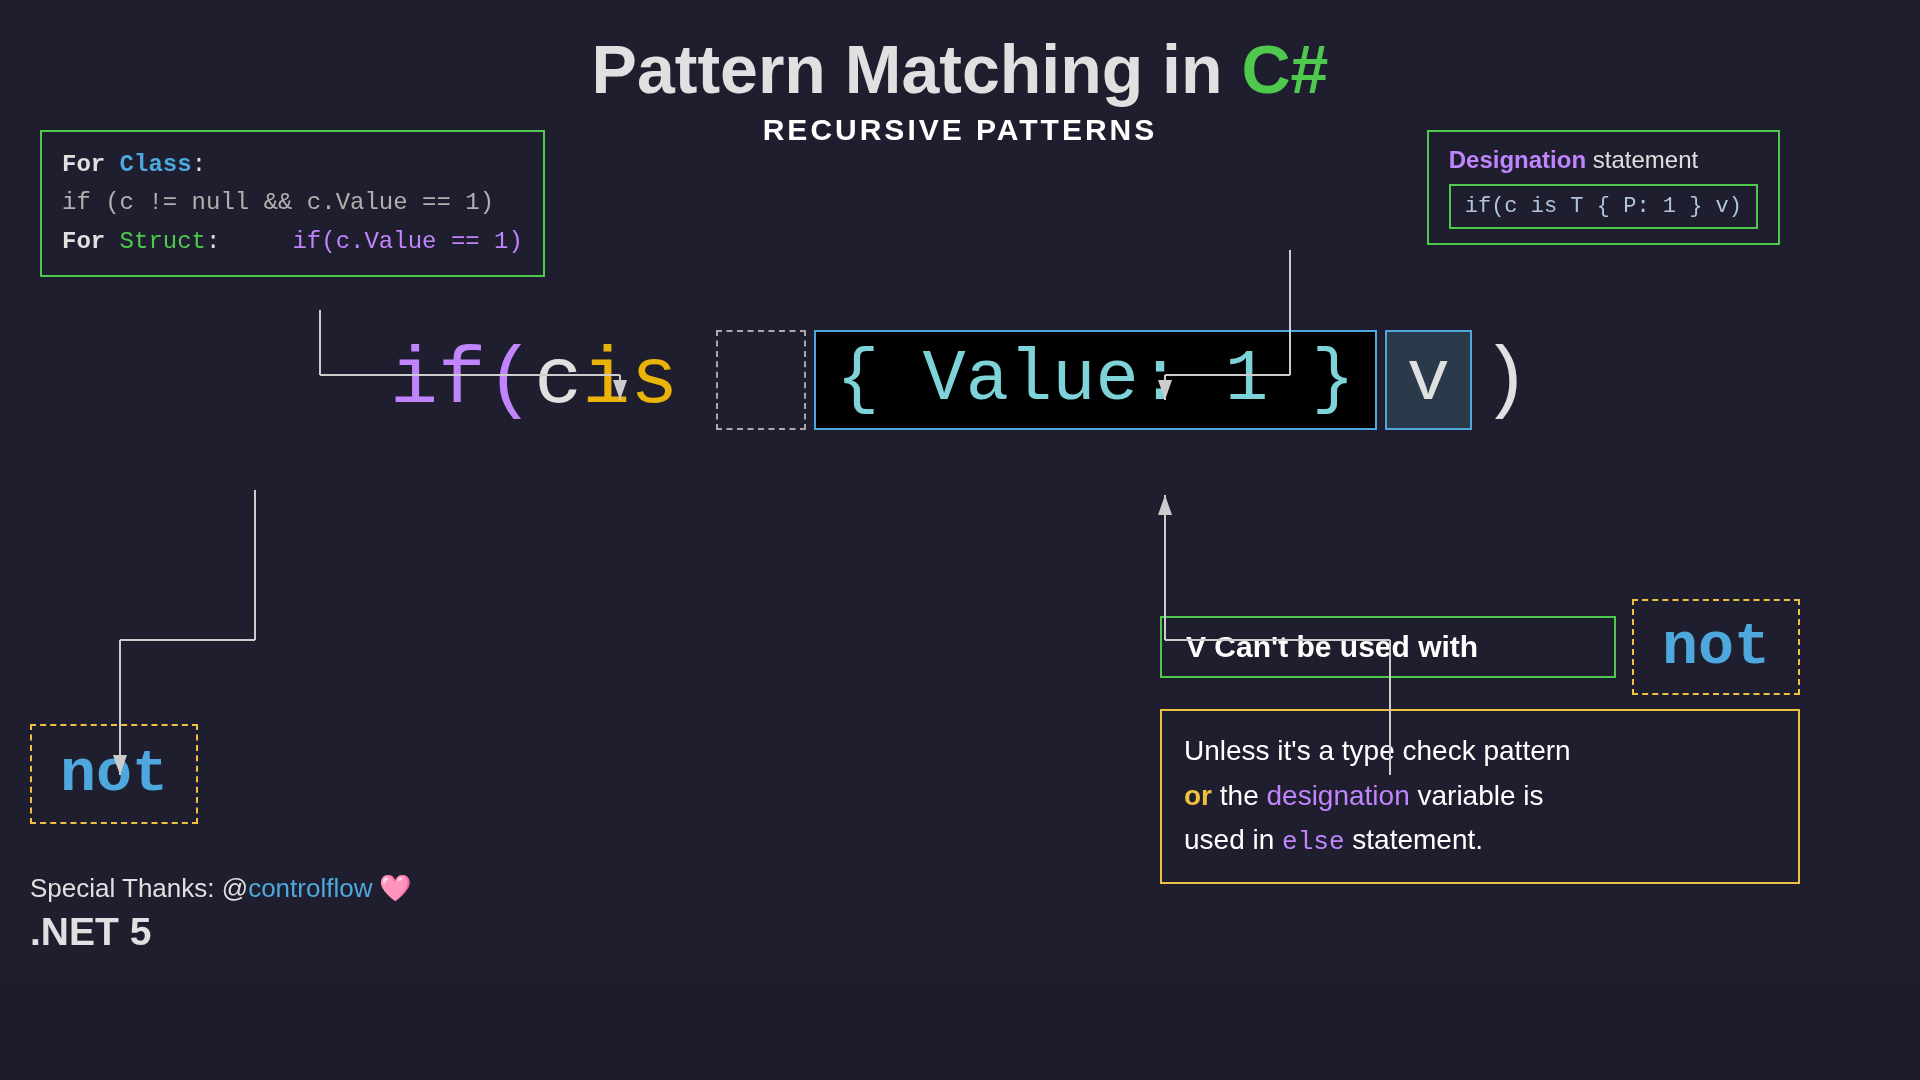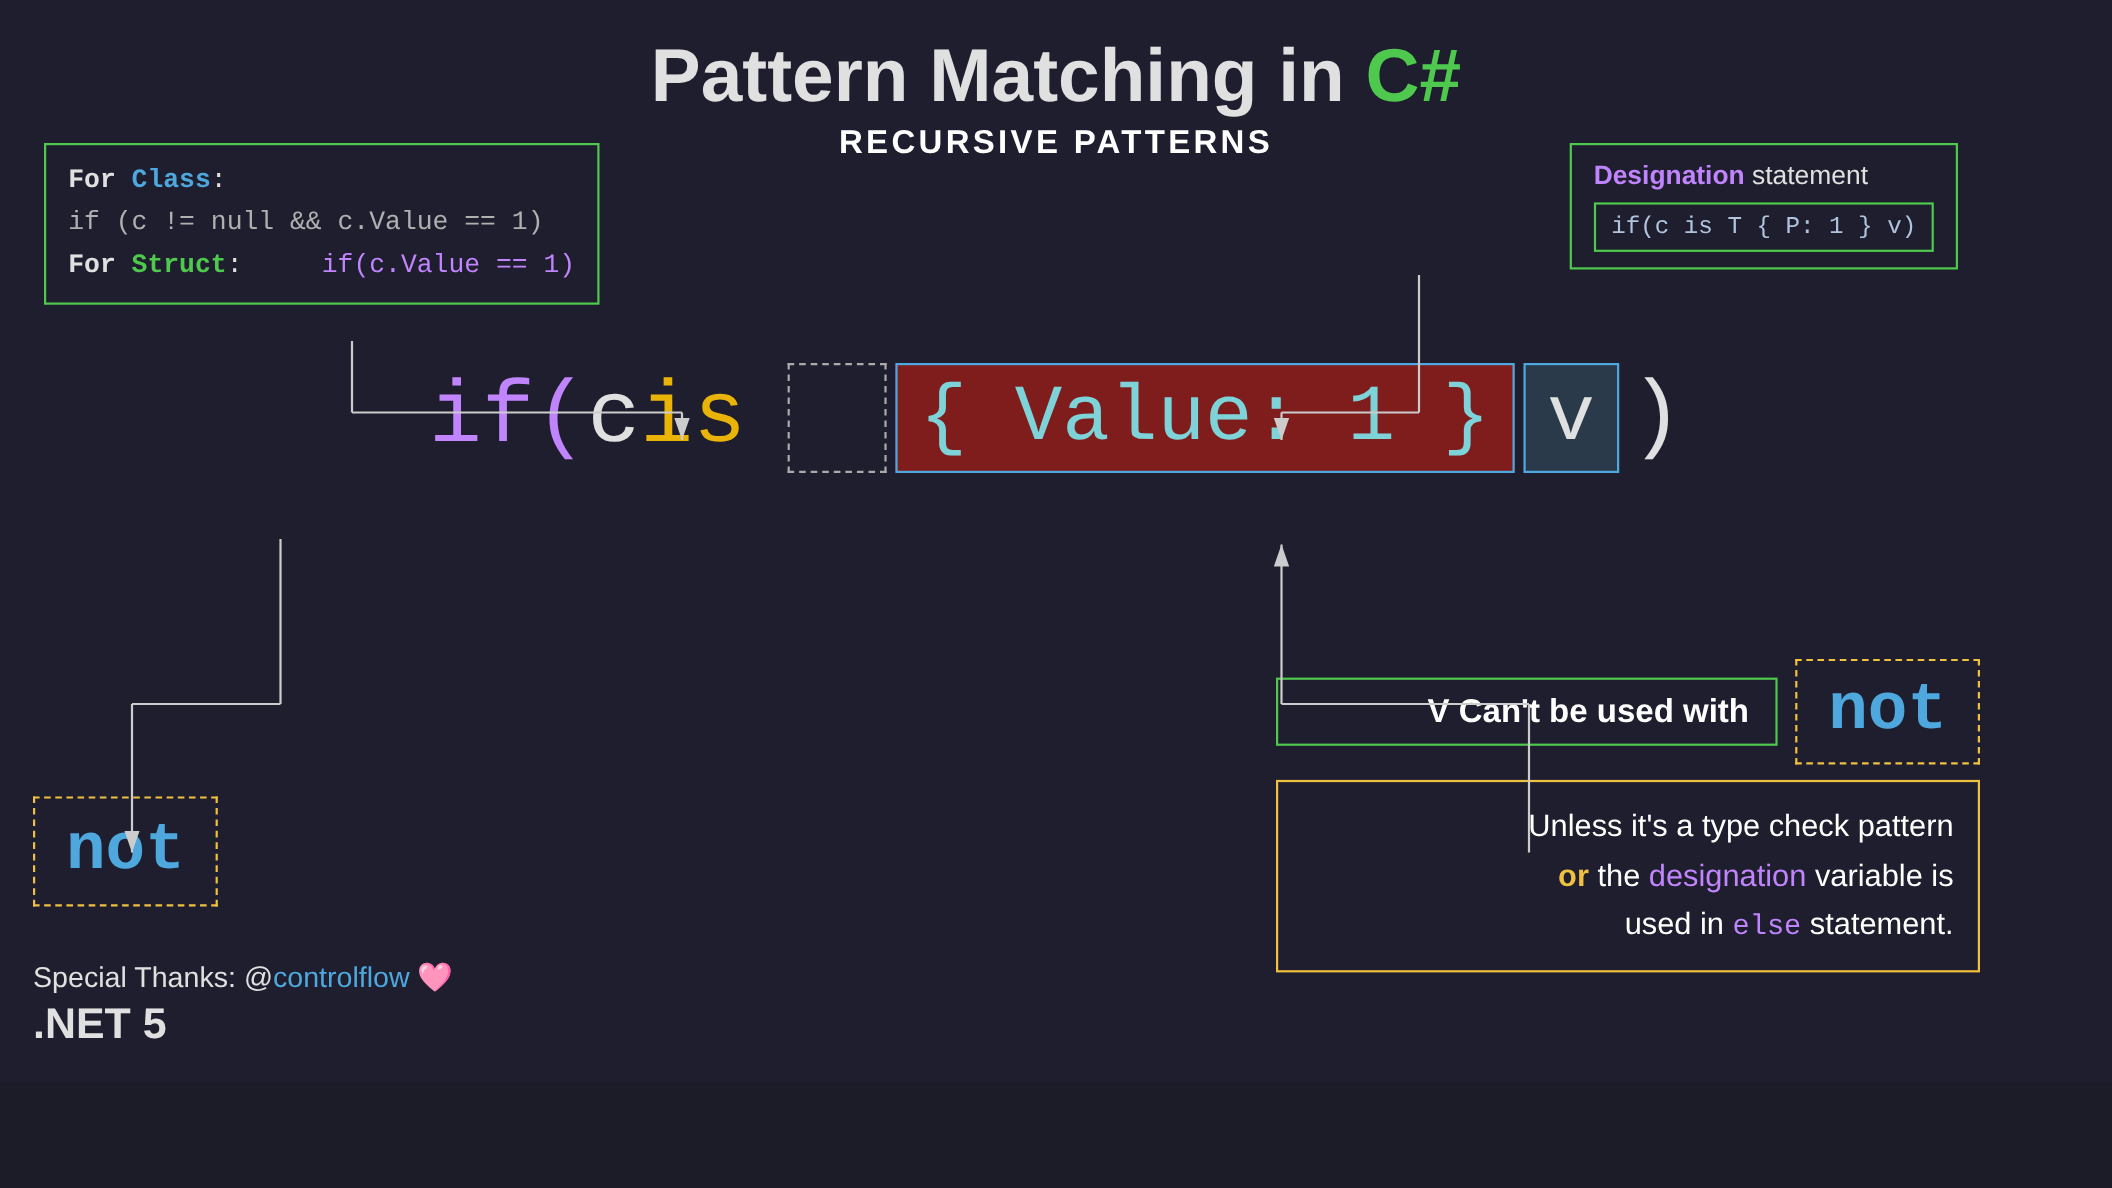--- a/index.html
+++ b/index.html
@@ -67,21 +67,21 @@
       font-weight: bold;
     }
 
     .top-left-box .class-name {
       color: #4ea8de;
       font-weight: bold;
     }
 
     .top-left-box .struct-name {
       color: #4ec94e;
-      font-weight: bold;
+      font-weight: normal;
     }
 
     .top-left-box .code-text {
       color: #b0b0b0;
       font-family: 'Courier New', monospace;
     }
 
     .top-left-box .code-purple {
       color: #c084fc;
       font-family: 'Courier New', monospace;
@@ -149,21 +149,21 @@
       width: 90px;
       height: 100px;
       display: inline-flex;
       align-items: center;
       justify-content: center;
       margin: 0 8px;
     }
 
     .mc-property-box {
       border: 2px solid #4ea8de;
-      background: #7f1d1d;
+      background: #000000;
       padding: 8px 20px;
       height: 100px;
       display: inline-flex;
       align-items: center;
     }
 
     .mc-property-text {
       color: #7dd3d8;
       font-size: 72px;
     }
@@ -226,21 +226,20 @@
     .all-conditions-text .reversed {
       color: #f0c040;
     }
 
     
     .bottom-right {
       position: absolute;
       bottom: 100px;
       right: 120px;
       width: 640px;
-      text-align: right;
     }
 
     .vcant-row {
       display: flex;
       align-items: center;
       gap: 16px;
       margin-bottom: 14px;
     }
 
     .vcant-text {

